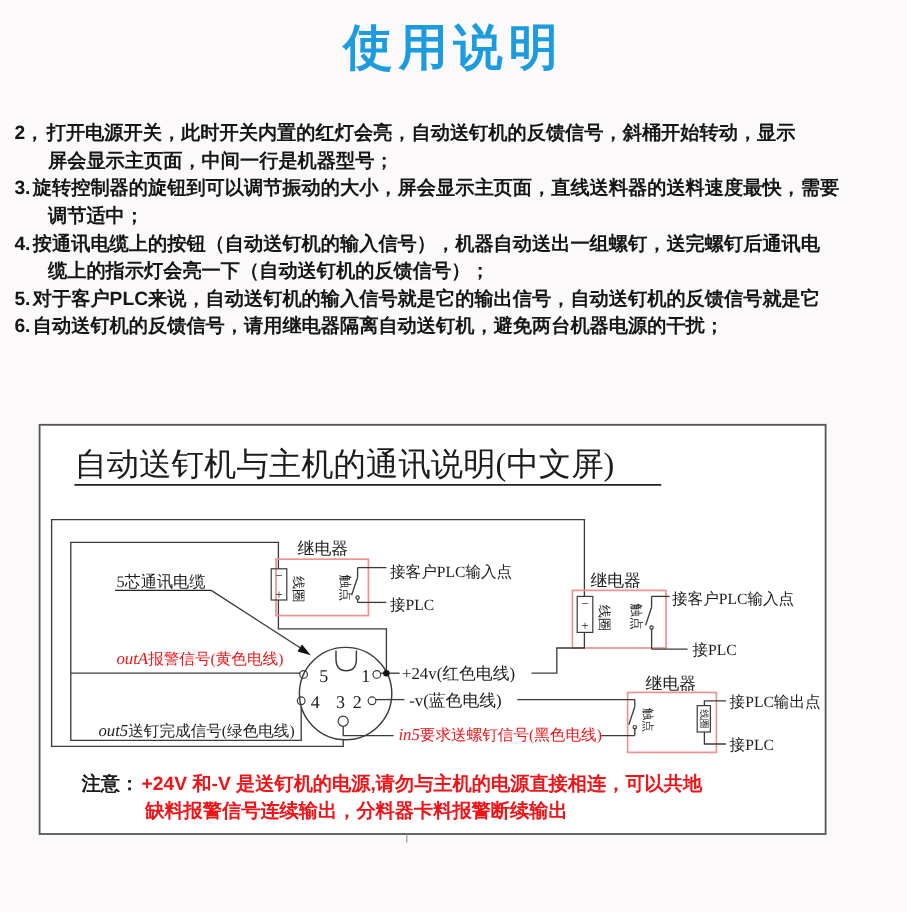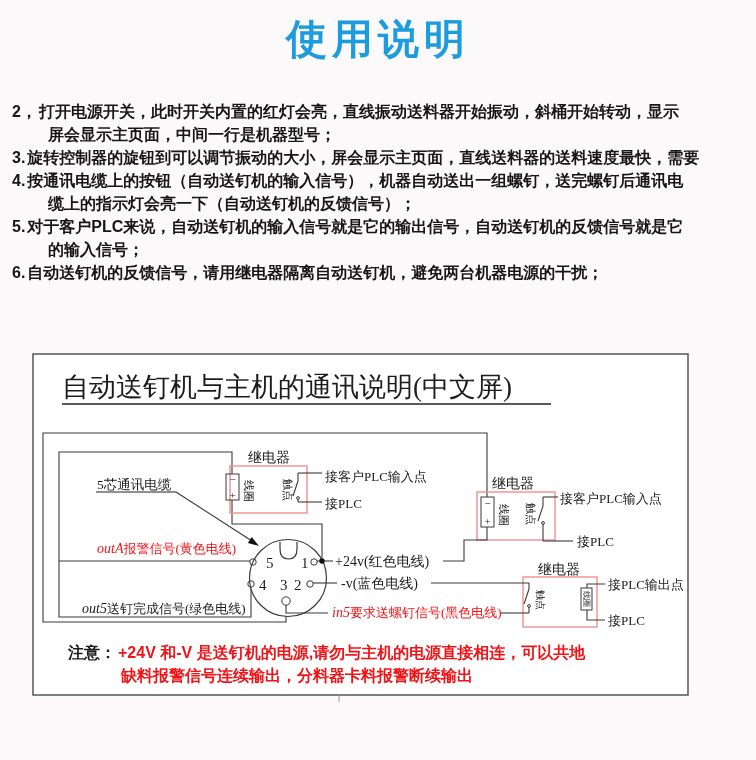--- a/index.html
+++ b/index.html
@@ -8,51 +8,51 @@
   .main-title{
     position:absolute;left:0;top:12px;width:756px;margin:0;
     text-align:center;font-size:41px;font-weight:bold;letter-spacing:5px;
     color:#1c9cdf;font-family:Liberation Mono, monospace;
   }
   .ins{
     position:absolute;left:12px;top:100px;width:732px;
     font-size:16px;font-weight:bold;line-height:23px;color:#161616;
   }
   .ins .num{margin-right:2px;}
-  .ins .cont{margin-left:36px;}
+  .ins .cont{margin-left:28px;}
   svg text{font-family:"Liberation Serif","DejaVu Serif",serif;fill:#1c1c1c;}
   svg text.sans{font-family:"Liberation Sans",sans-serif;font-weight:bold;}
   svg .red{fill:#f01418;}
   svg .it{font-style:italic;}
   .wire{stroke:#3a3a3a;stroke-width:1.1;fill:none;}
   .redbox{stroke:#f09090;stroke-width:1.4;fill:none;}
   .thin{stroke:#3a3a3a;stroke-width:1;fill:none;}
 </style>
 </head>
 <body>
 
 <div class="page">
 
   <h1 class="main-title">使用说明</h1>
 
   <div class="ins">
     <div>
-      <span class="num">2，</span><span>打开电源开关，此时开关内置的红灯会亮，直线振动送料器开始振动，斜桶开始转动，显示</span>
+      <span class="num">2，</span><span>打开电源开关，此时开关内置的红灯会亮，自动送钉机的反馈信号，斜桶开始转动，显示</span>
       <div class="cont">屏会显示主页面，中间一行是机器型号；</div>
     </div>
     <div>
       <span class="num">3.</span><span>旋转控制器的旋钮到可以调节振动的大小，屏会显示主页面，直线送料器的送料速度最快，需要</span>
+      <div class="cont">调节适中；</div>
     </div>
     <div>
       <span class="num">4.</span><span>按通讯电缆上的按钮（自动送钉机的输入信号），机器自动送出一组螺钉，送完螺钉后通讯电</span>
       <div class="cont">缆上的指示灯会亮一下（自动送钉机的反馈信号）；</div>
     </div>
     <div>
       <span class="num">5.</span><span>对于客户PLC来说，自动送钉机的输入信号就是它的输出信号，自动送钉机的反馈信号就是它</span>
-      <div class="cont">的输入信号；</div>
     </div>
     <div>
       <span class="num">6.</span><span>自动送钉机的反馈信号，请用继电器隔离自动送钉机，避免两台机器电源的干扰；</span>
     </div>
   </div>
 
   <svg width="756" height="760" viewBox="0 0 756 760" style="position:absolute;left:0;top:0;">
 
     <rect x="33" y="354" width="655" height="341" fill="#ffffff" stroke="#555" stroke-width="1.5"></rect>
     <line x1="339" y1="695" x2="339" y2="702" stroke="#999" stroke-width="1"></line>

